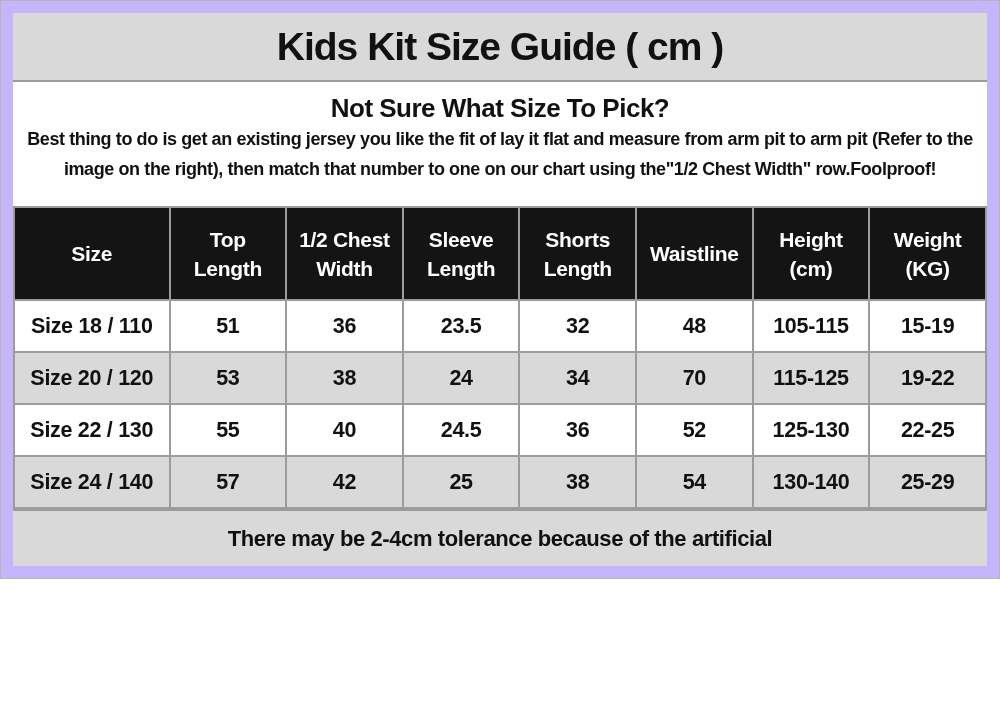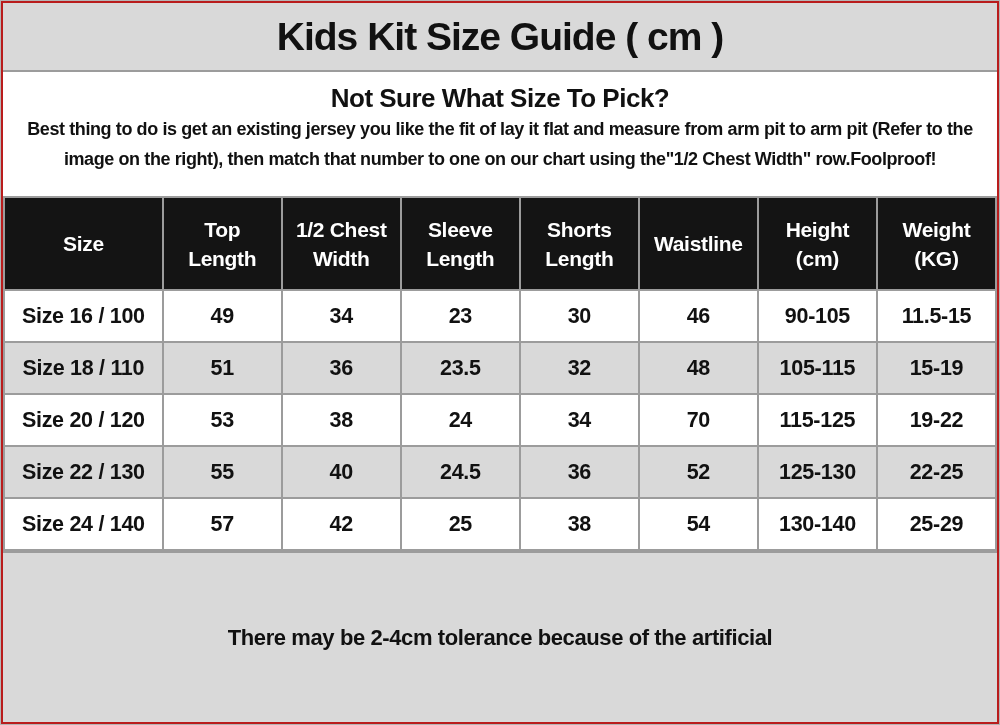--- a/index.html
+++ b/index.html
@@ -5,24 +5,24 @@
   * { margin: 0; padding: 0; box-sizing: border-box; }
   html, body { background: #ffffff; }
   body {
     font-family: "Liberation Sans", "DejaVu Sans", sans-serif;
     font-stretch: condensed;
     color: var(--text, #111);
     width: 1000px;
   }
   .sheet {
     width: 1000px;
-    height: 725px;
+    height: 579px;
     border: 1px solid #b5b5b5;
-    background: #b91c1c;
-    padding: 2px;
+    background: #c4b5fd;
+    padding: 12px;
     display: flex;
     flex-direction: column;
     overflow: hidden;
   }
   .title-band {
     height: 69px;
     flex: 0 0 69px;
     background: var(--band-gray, #d9d9d9);
     border-bottom: 2px solid var(--border-gray, #9c9c9c);
     display: flex;
@@ -123,30 +123,20 @@
           <th>1/2 Chest Width</th>
           <th>Sleeve Length</th>
           <th>Shorts Length</th>
           <th>Waistline</th>
           <th>Height (cm)</th>
           <th>Weight (KG)</th>
         </tr>
       </thead>
     <tbody>
         <tr>
-          <td>Size 16 / 100</td>
-          <td>49</td>
-          <td>34</td>
-          <td>23</td>
-          <td>30</td>
-          <td>46</td>
-          <td>90-105</td>
-          <td>11.5-15</td>
-        </tr>
-        <tr>
           <td>Size 18 / 110</td>
           <td>51</td>
           <td>36</td>
           <td>23.5</td>
           <td>32</td>
           <td>48</td>
           <td>105-115</td>
           <td>15-19</td>
         </tr>
         <tr>

